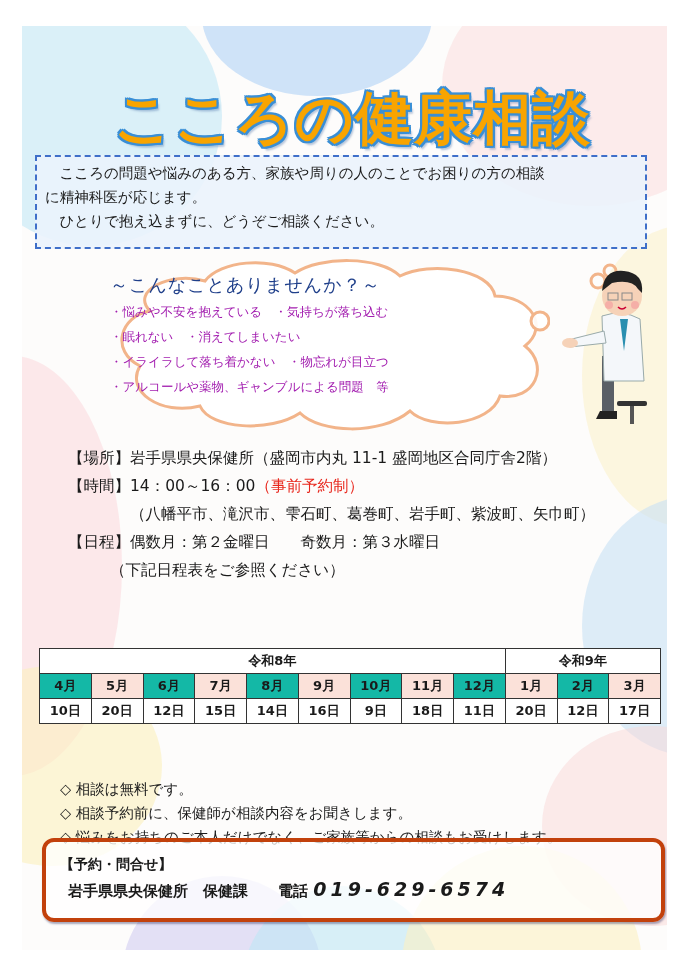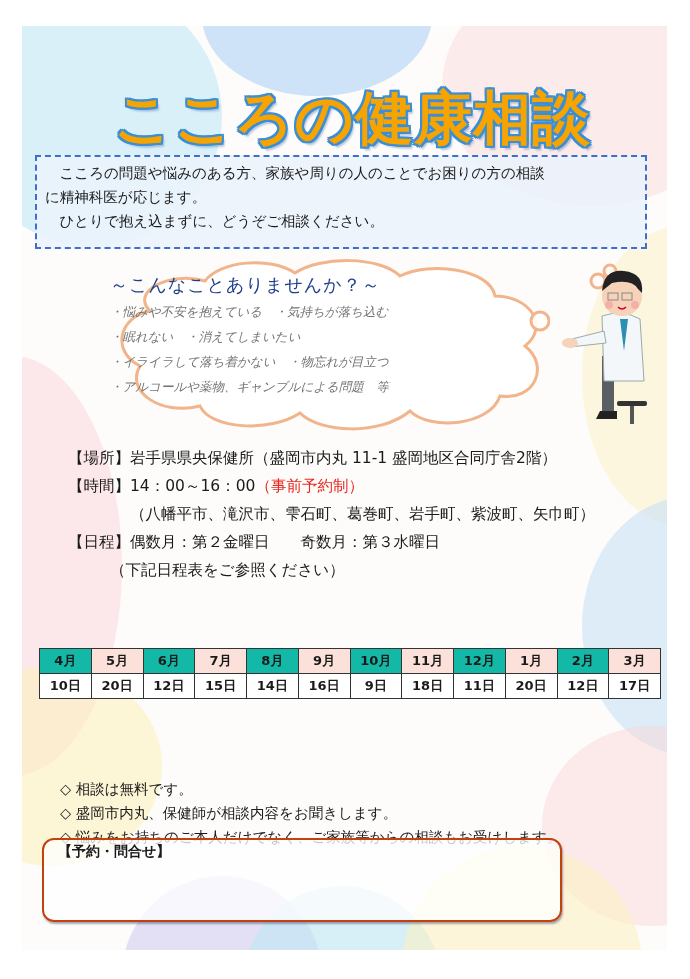--- a/index.html
+++ b/index.html
@@ -15,37 +15,37 @@
                         2px 2px 0 #3a8fd6, -2px -2px 0 #3a8fd6, 2px -2px 0 #3a8fd6, -2px 2px 0 #3a8fd6,
                         3px 4px 2px rgba(60,100,160,0.35); }
   .intro { position:absolute; left:13px; top:129px; width:612px; height:94px;
            border:2px dashed #3f6fc9; background:rgba(235,242,252,0.88);
            padding:4px 8px; box-sizing:border-box; font-size:14.5px; line-height:24px; }
   .intro p { margin:0; }
   .cloud { position:absolute; left:88px; top:225px; width:440px; height:185px; }
   .cloud svg { position:absolute; left:0; top:0; }
   .cloud-text { position:absolute; left:0; top:22px; width:430px; text-align:left; }
   .cloud-title { font-size:18px; color:#1f3f8a; margin-bottom:2px; letter-spacing:1px; }
-  .cloud-line { font-size:12.5px; line-height:25px; color:#737373;font-style:italic; }
+  .cloud-line { font-size:12.5px; line-height:25px; color:#a21caf; }
   .doctor { position:absolute; left:540px; top:235px; width:100px; height:170px; }
   .info { position:absolute; left:34px; top:418px; font-size:15.5px; line-height:28px; }
   .info-row { display:flex; white-space:nowrap;text-align:right; }
   .info-label { width:74px; }
   .info-indent { padding-left:74px; }
   .red { color:#e8281e; }
   table.sched { position:absolute; left:17px; top:622px; width:622px; border-collapse:collapse;
                 background:#fff; font-size:13px; font-weight:bold; }
   table.sched td { border:1px solid #333; text-align:center; height:24px; padding:0; }
   .blue { background:#14b8a6; }
   .pink { background:#fbe1d9; }
   .notes { position:absolute; left:38px; top:713px; font-size:14.5px; line-height:24px;margin-top:38px; }
-  .contact { position:absolute; left:20px; top:812px; width:520px; height:84px;
-             border:2px solid #c2410c; border-radius:12px; box-sizing:border-box;
+  .contact { position:absolute; left:20px; top:812px; width:623px; height:84px;
+             border:4px solid #c2410c; border-radius:12px; box-sizing:border-box;
              background:rgba(255,255,255,0.75); box-shadow: 1px 2px 2px rgba(40,40,90,0.4);
-             padding:3px 14px; font-weight:bold; }
+             padding:14px 14px; font-weight:bold; }
   .contact-head { font-size:14px; }
   .contact-line { font-size:15px; margin-top:4px; padding-left:8px; white-space:nowrap; }
   .phone { font-size:19px; letter-spacing:4px; font-style:italic; }
 </style>
 </head>
 <body>
 
 <div class="poster">
 
   <div class="bg" style="left:-60px;top:-40px;width:260px;height:260px;background:rgba(190,230,245,0.55);"></div>
@@ -124,20 +124,24 @@
       <span class="info-label">【日程】</span>
       <span>偶数月：第２金曜日　　奇数月：第３水曜日</span>
     </div>
     <div class="info-row" style="padding-left:54px;">
       <span>（下記日程表をご参照ください）</span>
     </div>
   </div>
 
   <table class="sched">
     <tbody>
+        <tr>
+      <td colspan="9">令和8年</td>
+      <td colspan="3">令和9年</td>
+    </tr>
     <tr>
       <td class="blue">4月</td>
       <td class="pink">5月</td>
       <td class="blue">6月</td>
       <td class="pink">7月</td>
       <td class="blue">8月</td>
       <td class="pink">9月</td>
       <td class="blue">10月</td>
       <td class="pink">11月</td>
       <td class="blue">12月</td>
@@ -157,20 +161,24 @@
       <td>11日</td>
       <td>20日</td>
       <td>12日</td>
       <td>17日</td>
     </tr>
   </tbody>
     </table>
 
   <div class="notes">
     <div>◇ 相談は無料です。</div>
-    <div>◇ 盛岡市内丸、保健師が相談内容をお聞きします。</div>
+    <div>◇ 相談予約前に、保健師が相談内容をお聞きします。</div>
     <div>◇ 悩みをお持ちのご本人だけでなく、ご家族等からの相談もお受けします。</div>
   </div>
 
   <div class="contact">
     <div class="contact-head">【予約・問合せ】</div>
+    <div class="contact-line">
+      <span>岩手県県央保健所　保健課　　電話</span>
+      <span class="phone">019-629-6574</span>
+    </div>
   </div>
 </div>
 
 </body></html>

